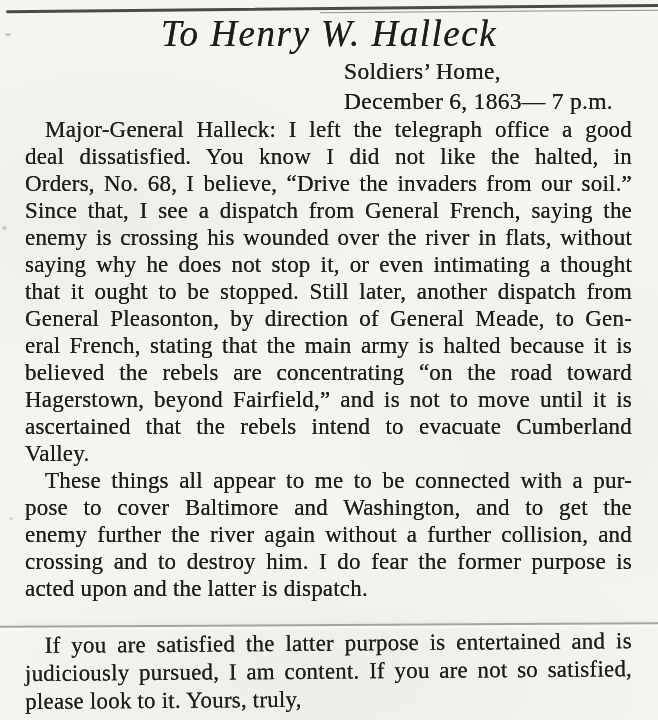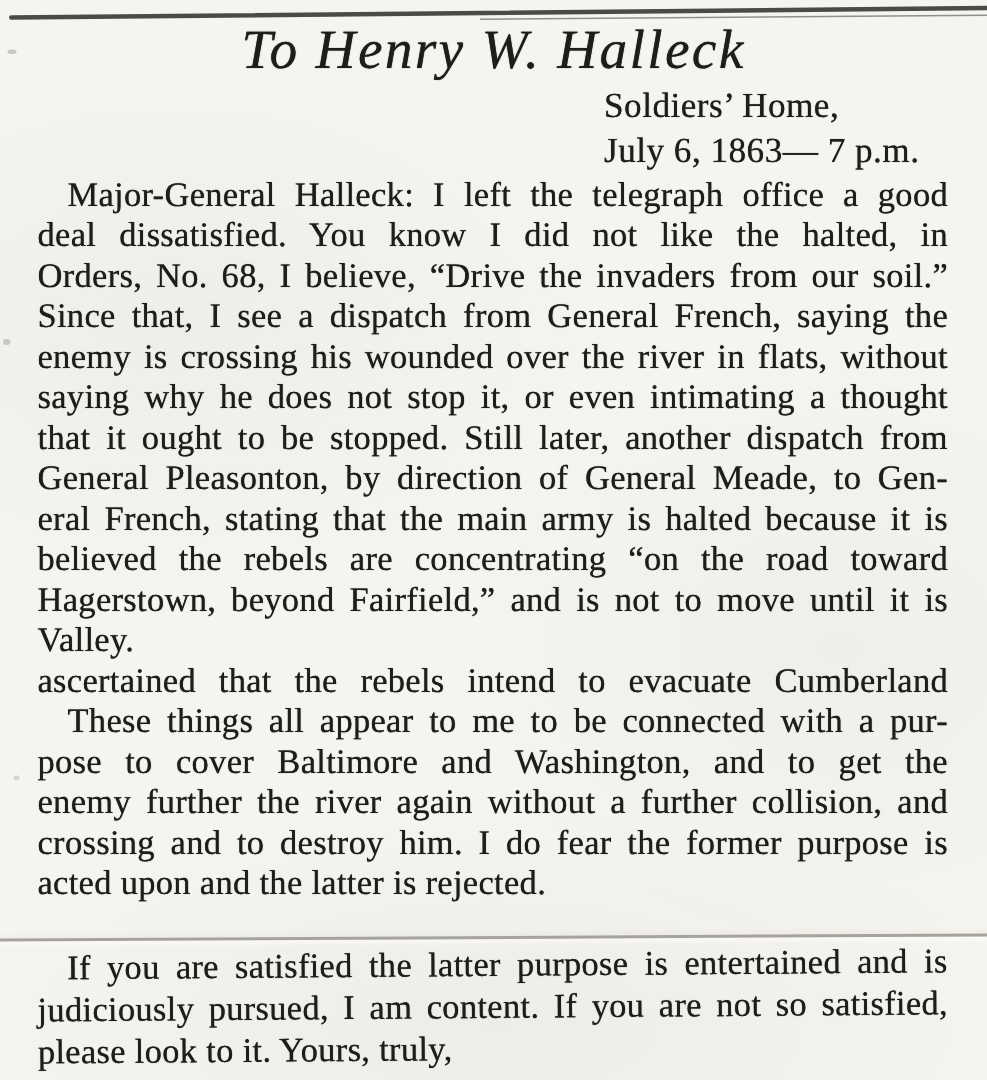--- a/index.html
+++ b/index.html
@@ -76,45 +76,45 @@
   <div class="top-edge"></div>
   <div class="top-edge2"></div>
   <div class="speck s1"></div>
   <div class="speck s2"></div>
   <div class="speck s3"></div>
 
   <div class="title">To Henry W. Halleck</div>
 
   <div class="dateline">
     <div>Soldiers’ Home,</div>
-    <div>July 6, 1863— 7 p.m.</div>
+    <div>December 6, 1863— 7 p.m.</div>
   </div>
 
   <div class="body-block block-main">
     <div>
       <div class="line indent">Major-General Halleck: I left the telegraph office a good</div>
       <div class="line">deal dissatisfied. You know I did not like the halted, in</div>
       <div class="line">Orders, No. 68, I believe, “Drive the invaders from our soil.”</div>
       <div class="line">Since that, I see a dispatch from General French, saying the</div>
       <div class="line">enemy is crossing his wounded over the river in flats, without</div>
       <div class="line">saying why he does not stop it, or even intimating a thought</div>
       <div class="line">that it ought to be stopped. Still later, another dispatch from</div>
       <div class="line">General Pleasonton, by direction of General Meade, to Gen-</div>
       <div class="line">eral French, stating that the main army is halted because it is</div>
       <div class="line">believed the rebels are concentrating “on the road toward</div>
       <div class="line">Hagerstown, beyond Fairfield,” and is not to move until it is</div>
+      <div class="line">ascertained that the rebels intend to evacuate Cumberland</div>
       <div class="line end">Valley.</div>
-      <div class="line">ascertained that the rebels intend to evacuate Cumberland</div>
     </div>
     <div>
       <div class="line indent">These things all appear to me to be connected with a pur-</div>
       <div class="line">pose to cover Baltimore and Washington, and to get the</div>
       <div class="line">enemy further the river again without a further collision, and</div>
       <div class="line">crossing and to destroy him. I do fear the former purpose is</div>
-      <div class="line end">acted upon and the latter is rejected.</div>
+      <div class="line end">acted upon and the latter is dispatch.</div>
     </div>
   </div>
 
   <div class="seam"></div>
 
   <div class="body-block block-last">
     <div>
       <div class="line indent">If you are satisfied the latter purpose is entertained and is</div>
       <div class="line">judiciously pursued, I am content. If you are not so satisfied,</div>
       <div class="line end">please look to it. Yours, truly,</div>

